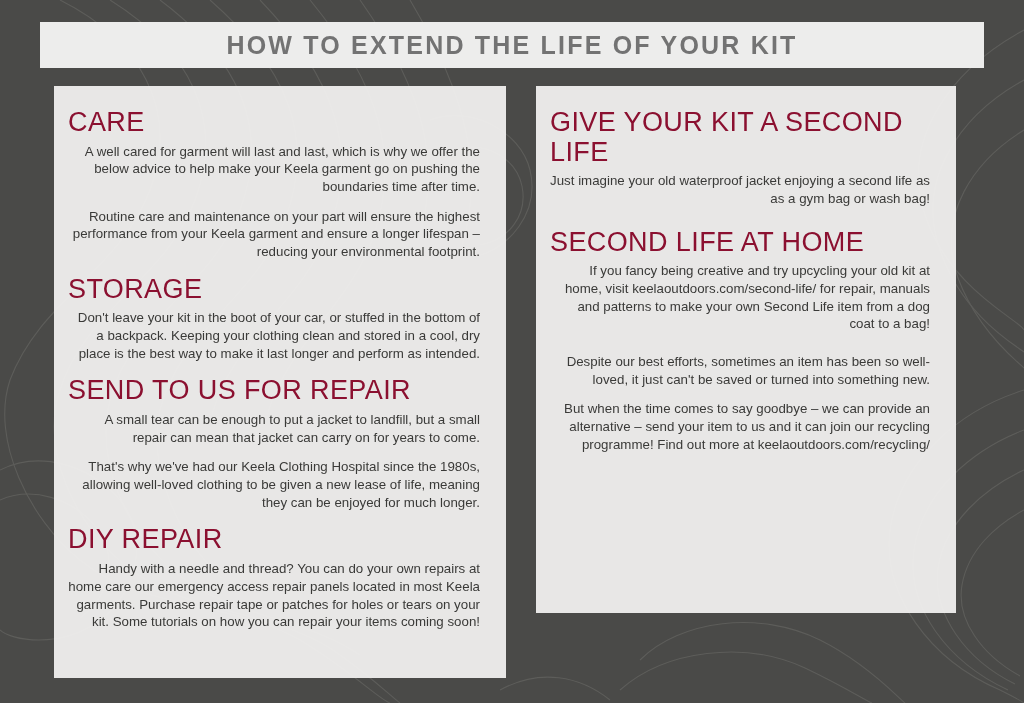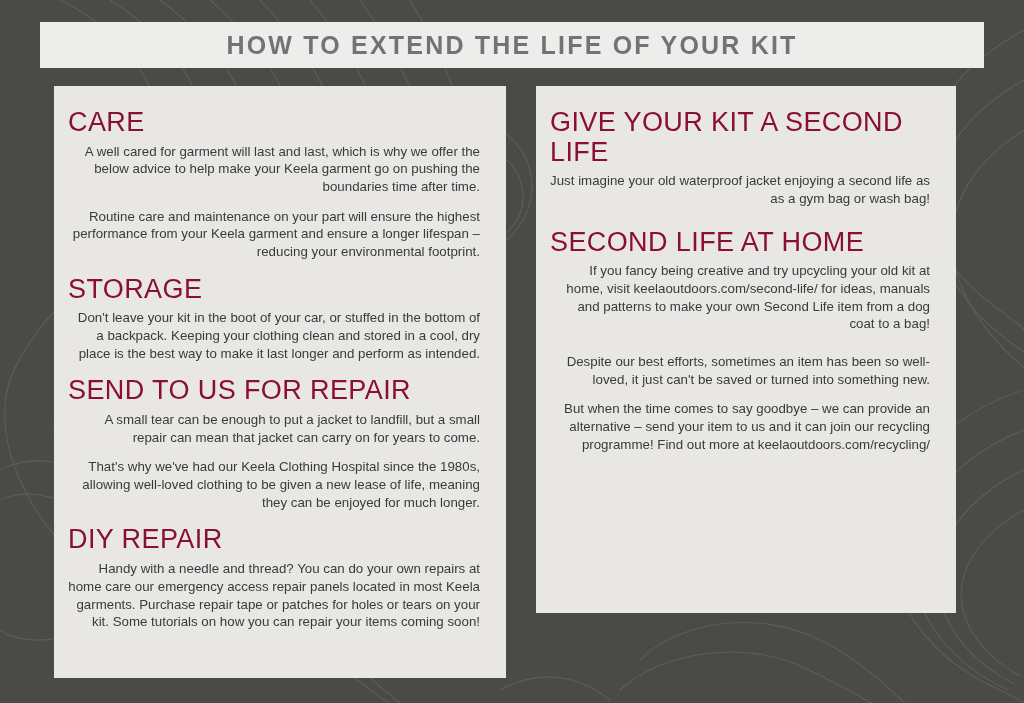--- a/index.html
+++ b/index.html
@@ -149,21 +149,21 @@
 
   <div class="col col-right">
 
     <div class="section">
       <h2>GIVE YOUR KIT A SECOND LIFE</h2>
       <p>Just imagine your old waterproof jacket enjoying a second life as as a gym bag or wash bag!</p>
     </div>
 
     <div class="section">
       <h2>SECOND LIFE AT HOME</h2>
-      <p>If you fancy being creative and try upcycling your old kit at home, visit keelaoutdoors.com/second-life/ for ideas, manuals and patterns to make your own Second Life item from a dog coat to a bag!</p>
+      <p>If you fancy being creative and try upcycling your old kit at home, visit keelaoutdoors.com/second-life/ for repair, manuals and patterns to make your own Second Life item from a dog coat to a bag!</p>
     </div>
 
     <div class="section">
       <p>Despite our best efforts, sometimes an item has been so well-loved, it just can't be saved or turned into something new.</p>
       <p>But when the time comes to say goodbye – we can provide an alternative – send your item to us and it can join our recycling programme! Find out more at keelaoutdoors.com/recycling/</p>
     </div>
 
   </div>
 
 </div>

